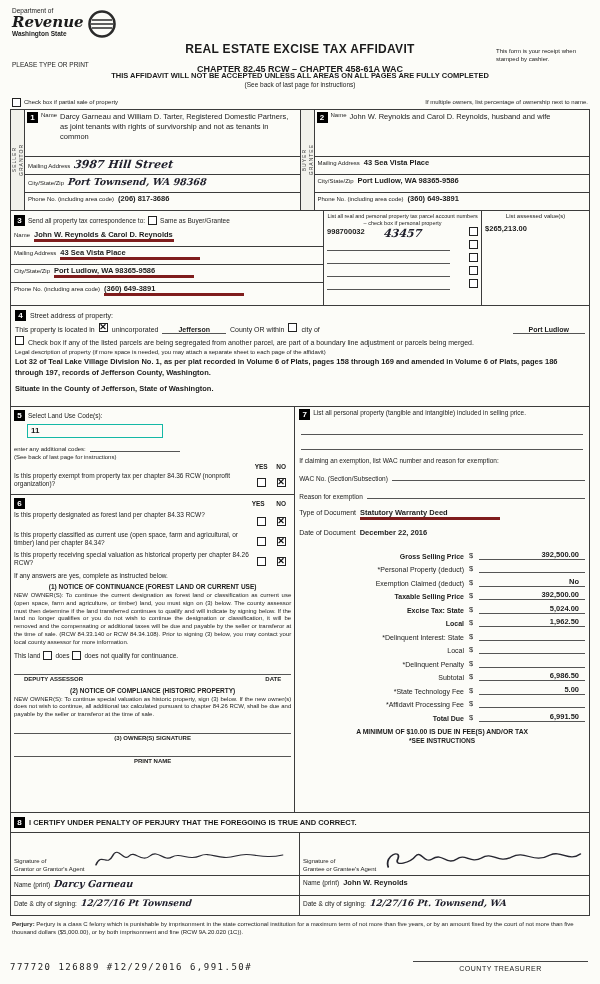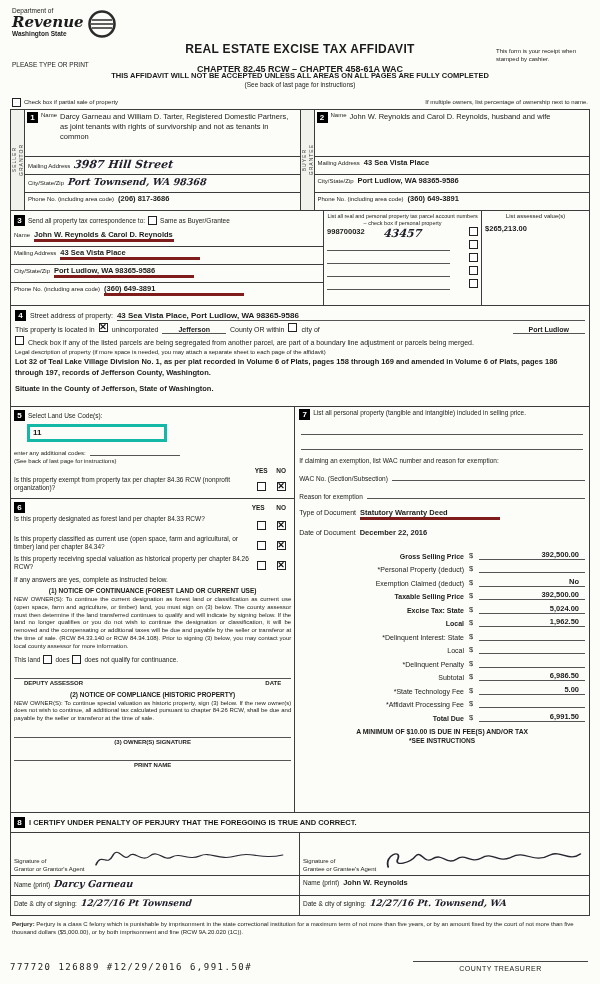--- a/index.html
+++ b/index.html
@@ -79,21 +79,21 @@
   .legal{font-weight:bold;font-size:7.5px;line-height:1.4;margin-top:2px}
   .situate{font-weight:bold;font-size:7.5px;margin-top:6px}
 
   
   .mid{display:flex;border-bottom:1px solid #3c3c3c;min-height:405px}
   .midL{width:49%;border-right:1px solid #3c3c3c;display:flex;flex-direction:column}
   .midR{flex:1}
   .sec5{border-bottom:1px solid #3c3c3c;padding:2px 3px 4px 3px}
   .sec6{padding:2px 3px 4px 3px;flex:1;display:flex;flex-direction:column}
   .shead{display:flex;align-items:center;gap:3px;min-height:12px}
-  .codebox{border:3px solid #14b8a6;width:128px;margin:3px 0 3px 13px;padding:1px 3px;font-size:8px;font-weight:bold;min-height:10px}
+  .codebox{border:1px solid #14b8a6;width:128px;margin:3px 0 3px 13px;padding:1px 3px;font-size:8px;font-weight:bold;min-height:10px}
   .s5add{display:flex;align-items:flex-end;gap:4px;margin:2px 0}
   .s5add .fillline{width:90px}
   .yn{display:flex;justify-content:flex-end;margin-top:3px}
   .ycol{width:20px;text-align:center;flex:0 0 auto}
   .qrow{display:flex;align-items:flex-start;margin-top:2px}
   .qtxt{flex:1;font-size:6.5px;line-height:1.3;padding-right:2px}
   .sp{flex:1}
   .ifyes{font-size:6.5px;margin-top:3px}
   .nt{font-weight:bold;font-size:6.5px;text-align:center;margin-top:4px}
   .nbody{font-size:6px;line-height:1.3;text-align:justify;margin-top:2px}
@@ -280,21 +280,20 @@
           <div class="acolhead">List assessed value(s)</div>
           <div class="aval">$265,213.00</div>
         </div>
       </div>
     </div>
 
     <div class="sec4">
       <div class="s4row">
         <span class="numbox">4</span>
         <span>Street address of property:</span>
-        <span class="sval">43 Sea Vista Place, Port Ludlow, WA  98365-9586</span>
       </div>
       <div class="s4row">
         <span>This property is located in</span>
         <span class="cb checkedish checked"></span>
         <span>unincorporated</span>
         <span class="cname">Jefferson</span>
         <span>County OR within</span>
         <span class="cb"></span>
         <span>city of</span>
         <span class="cname pushright">Port Ludlow</span>

